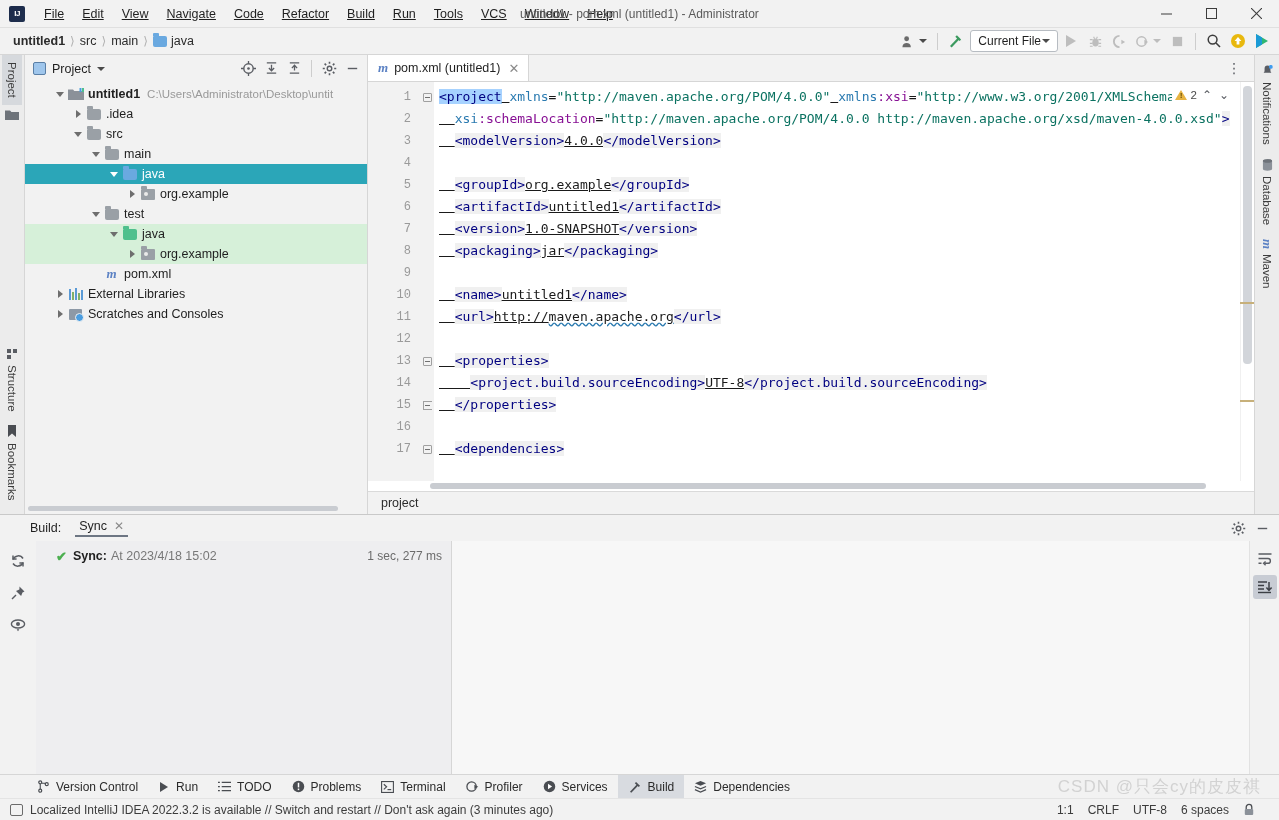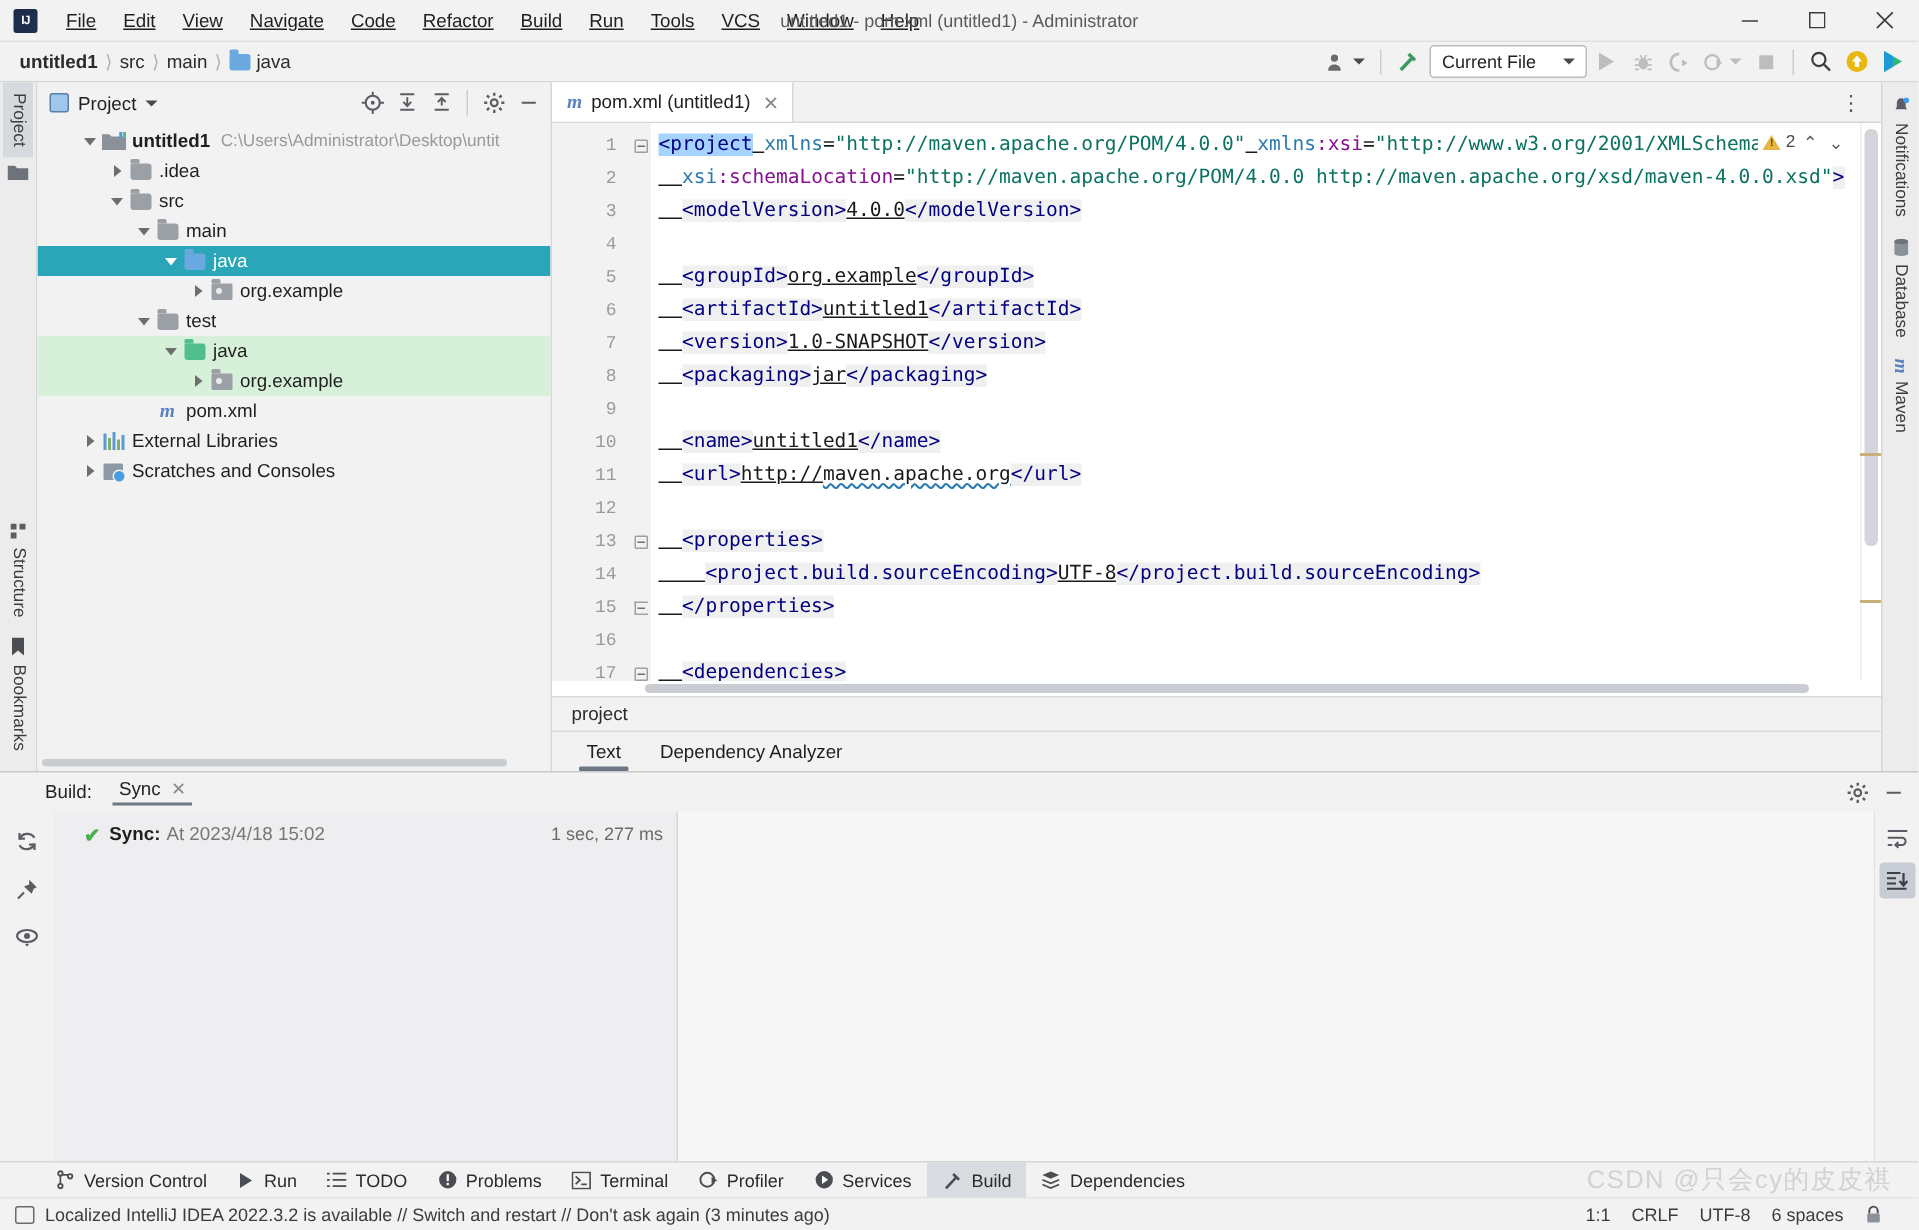--- a/index.html
+++ b/index.html
@@ -57,21 +57,21 @@
   .folder-ico.grey { background:#9aa0a6; }
   .folder-ico.grey:before{ background:#9aa0a6; }
   .folder-ico.green { background:#4fc08d; }
   .folder-ico.green:before{ background:#4fc08d; }
 
   .nav-right { margin-left: auto; display: flex; align-items: center; gap: 2px; padding-right: 6px; }
   .tbtn { height: 22px; min-width: 22px; display: flex; align-items: center; justify-content: center; padding: 0 3px; border-radius: 3px; color: #5a5d63; }
   .tsep { width: 1px; height: 17px; background: #cdcdcd; margin: 0 5px; }
   .runcfg {
     height: 22px; border: 1px solid #b7bcc2; border-radius: 3px; background: #fff;
-    display: flex; align-items: center; gap: 18px; padding: 0 7px; font-size: 12px; color: #1f1f1f;
+    display: flex; align-items: center; gap: 1px; padding: 0 7px; font-size: 12px; color: #1f1f1f;
   }
   .caret { width: 0; height: 0; border-left: 4px solid transparent; border-right: 4px solid transparent; border-top: 4.5px solid #4a4a4a; }
   .tri-run { width:0;height:0;border-top:6px solid transparent;border-bottom:6px solid transparent;border-left:10px solid #bdbdbd;}
 
   
   .body { flex: 1; display: flex; min-height: 0; }
 
   
   .stripe {
     width: 25px; min-width: 25px; background: #ececec; border-right: 1px solid #d6d6d6;
@@ -632,28 +632,20 @@
           <div class="mark-a" style="top:318px"></div>
         </div>
       </div>
 
       <div class="hscroll"></div>
 
       <div class="breadcrumb-bar">
         <span>project</span>
       </div>
 
-      <div class="ed-tabs">
-        <div class="etab active">
-            <span>Text</span>
-          </div>
-        <div class="etab">
-            <span>Dependency Analyzer</span>
-          </div>
-      </div>
     </div>
 
     <div class="stripe right">
       <div class="stripe-grp">
         <div class="vbtn" style="padding-top:10px">
           <svg width="11" height="12" viewBox="0 0 12 13">
               <path d="M6 0.5a3.2 3.2 0 0 1 3.2 3.2v3l1 1.8H1.8l1-1.8v-3A3.2 3.2 0 0 1 6 .5z" fill="#5a5d63"></path>
               <circle cx="9.6" cy="2" r="2.1" fill="#3f9cf0"></circle>
             </svg>
           <span>Notifications</span>

